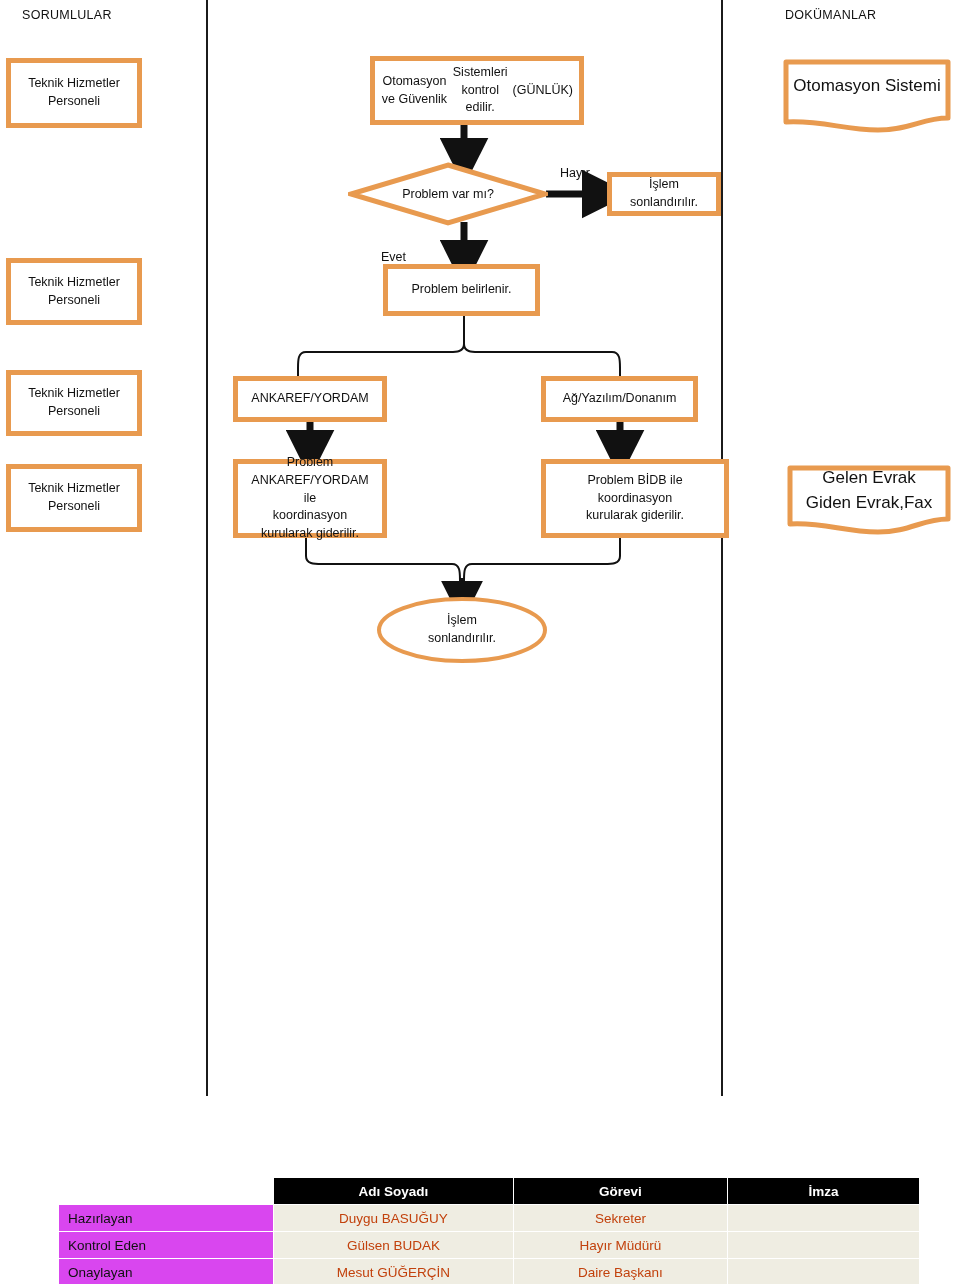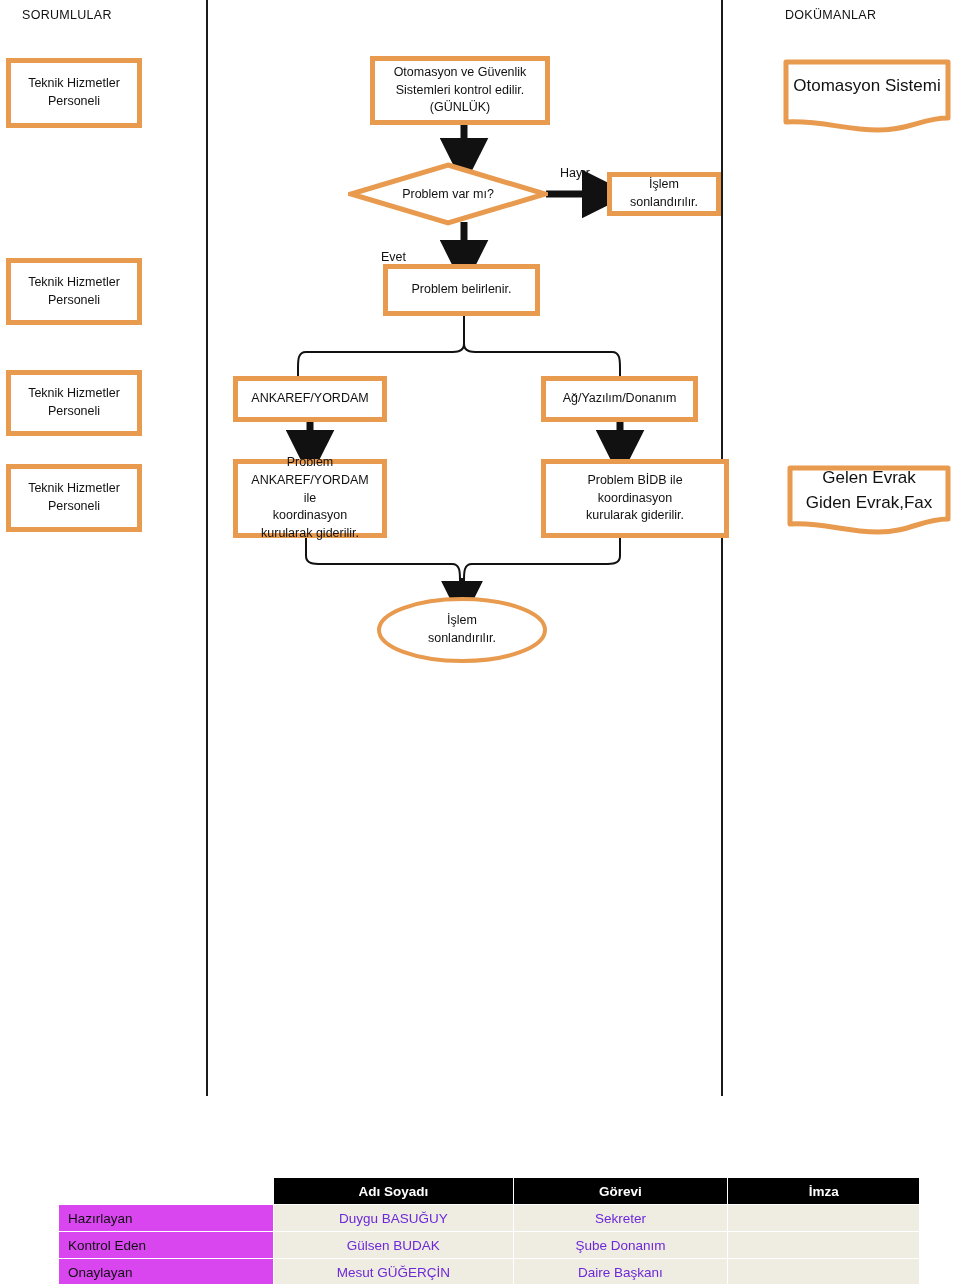--- a/index.html
+++ b/index.html
@@ -156,21 +156,21 @@
   }
   #sig-table td.row-label {
     background: #d946ef;
     color: #111;
     font-weight: normal;
     text-align: left;
     padding-left: 9px;
   }
   #sig-table td.cell {
     background: #EFEDE2;
-    color: #6d28d9;
+    color: #c2410c;
     margin-top: 36px;
   }
   #sig-table td.sig-blank {
     background: #EFEDE2;
   }
   .col-w-label { width: 215px; }
   .col-w-name  { width: 240px; }
   .col-w-role  { width: 215px; }
   .col-w-sign  { width: 192px; }
 </style>
@@ -229,21 +229,21 @@
 <div class="obox" style="left:6px; top:370px; width:136px; height:66px; flex-direction:column;">
   <span>Teknik Hizmetler</span>
   <span>Personeli</span>
 </div>
 
 <div class="obox" style="left:6px; top:464px; width:136px; height:68px; flex-direction:column;">
   <span>Teknik Hizmetler</span>
   <span>Personeli</span>
 </div>
 
-<div class="obox" style="left:370px; top:56px; width:180px; height:69px; flex-direction:column;">
+<div class="obox" style="left:370px; top:56px; width:214px; height:69px; flex-direction:row;">
   <span>Otomasyon ve Güvenlik</span>
   <span>Sistemleri kontrol edilir.</span>
   <span>(GÜNLÜK)</span>
 </div>
 
 <div class="diamond-wrap" style="left:348px; top:162px; width:200px; height:64px;">
   <svg width="200" height="64" viewBox="0 0 200 64" xmlns="http://www.w3.org/2000/svg">
     <polygon points="100,3 197,32 100,61 3,32" fill="#ffffff" stroke="#E89A4F" stroke-width="5" stroke-linejoin="miter"></polygon>
   </svg>
   <div class="diamond-label">Problem var mı?</div>
@@ -327,21 +327,21 @@
   <tbody>
     <tr>
       <td class="row-label">Hazırlayan</td>
       <td class="cell">Duygu BASUĞUY</td>
       <td class="cell">Sekreter</td>
       <td class="sig-blank"></td>
     </tr>
     <tr>
       <td class="row-label">Kontrol Eden</td>
       <td class="cell">Gülsen BUDAK</td>
-      <td class="cell">Şube Donanım</td>
+      <td class="cell">Hayır Müdürü</td>
       <td class="sig-blank"></td>
     </tr>
     <tr>
       <td class="row-label">Onaylayan</td>
       <td class="cell">Mesut GÜĞERÇİN</td>
       <td class="cell">Daire Başkanı</td>
       <td class="sig-blank"></td>
     </tr>
   </tbody>
 </table>

